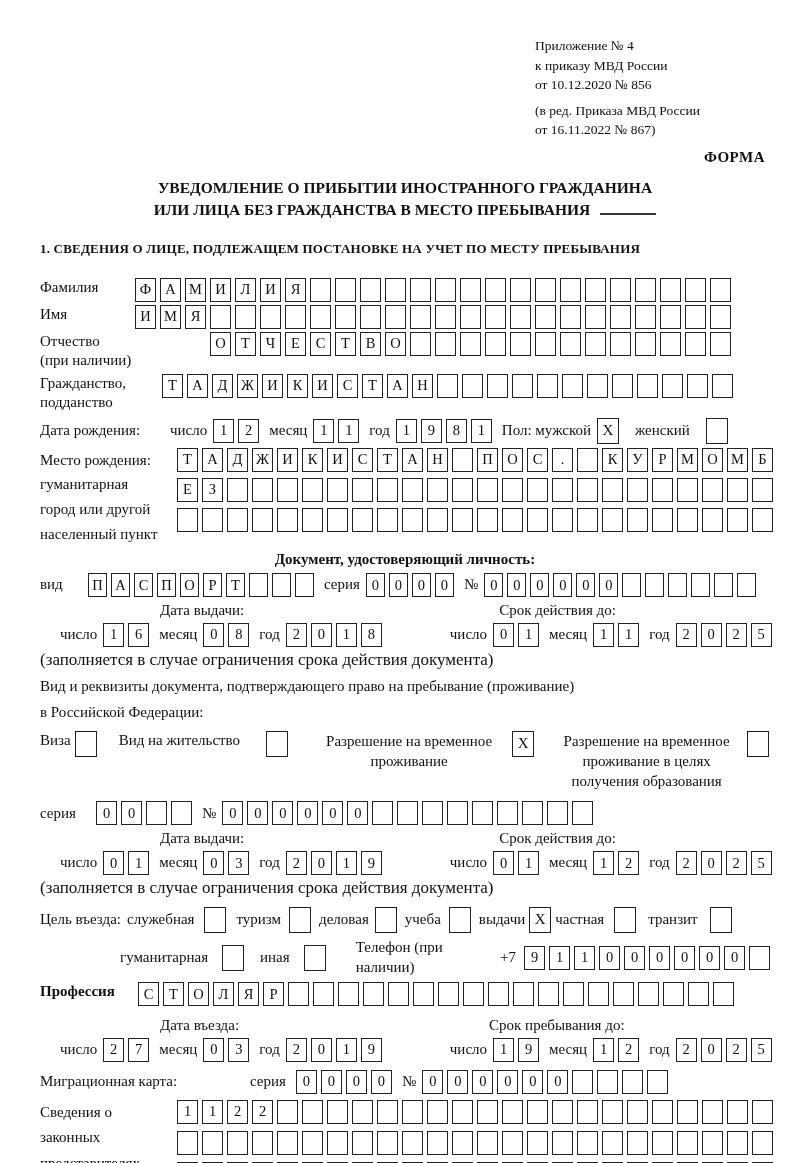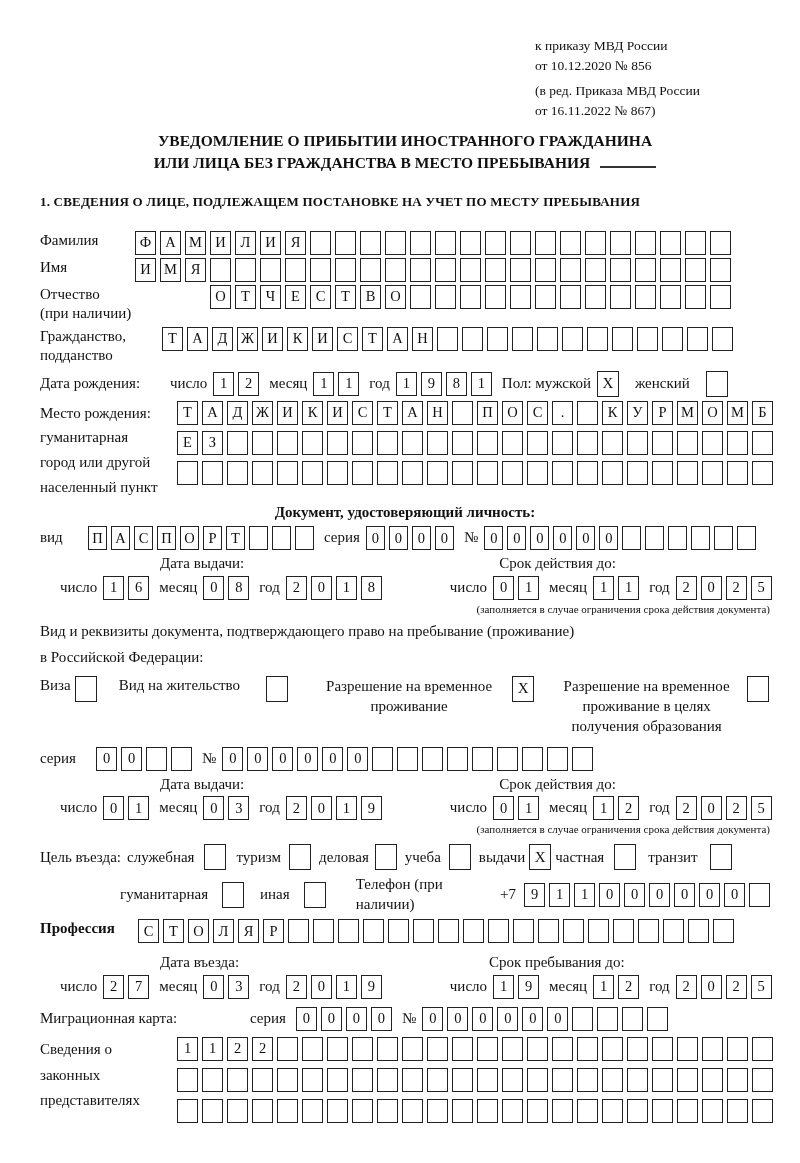--- a/index.html
+++ b/index.html
@@ -26,40 +26,42 @@
     font-size:14.5px;flex:none;background:#fff;
   }
   .compact .cell{width:19px;}
   .cb{
     box-sizing:border-box;width:22px;height:26px;border:1.6px solid #222;
     display:inline-flex;align-items:center;justify-content:center;
     font-size:15px;flex:none;vertical-align:middle;background:#fff;
   }
   .center-bold{text-align:center;font-weight:bold;margin-top:2px;}
   .subhdr{display:flex;margin-top:4px;}
-  .note{font-size:11px;text-align:right;padding-right:0px;margin-top:2px;}
+  .note{font-size:17px;text-align:left;padding-right:0px;margin-top:2px;}
   .vtop{align-items:flex-start;}
   .mini-lbl{margin:0 6px 0 10px;align-self:center;}
   .dateline{display:flex;align-items:center;margin-top:2px;}
   .dateline .cells{margin-right:0;}
   .cbx-label{ text-align:center;line-height:1.35;}
 </style>
 </head>
 <body>
 
 <div class="page">
 
   <div class="hdr-right">
+    <div>Приложение № 4</div>
     <div>к приказу МВД России</div>
     <div>от 10.12.2020 № 856</div>
     <div class="rev">
       <div>(в ред. Приказа МВД России</div>
       <div>от 16.11.2022 № 867)</div>
     </div>
   </div>
+  <div class="forma">ФОРМА</div>
 
   <div class="title">
     <div>УВЕДОМЛЕНИЕ О ПРИБЫТИИ ИНОСТРАННОГО ГРАЖДАНИНА</div>
     <div><span>ИЛИ ЛИЦА БЕЗ ГРАЖДАНСТВА В МЕСТО ПРЕБЫВАНИЯ</span><span class="uline"></span></div>
   </div>
 
   <div class="sec1">1. СВЕДЕНИЯ О ЛИЦЕ, ПОДЛЕЖАЩЕМ ПОСТАНОВКЕ НА УЧЕТ ПО МЕСТУ ПРЕБЫВАНИЯ</div>
 
   <div class="row" style="margin-top:20px;">
     <span class="lbl" style="width:95px;">Фамилия</span>

